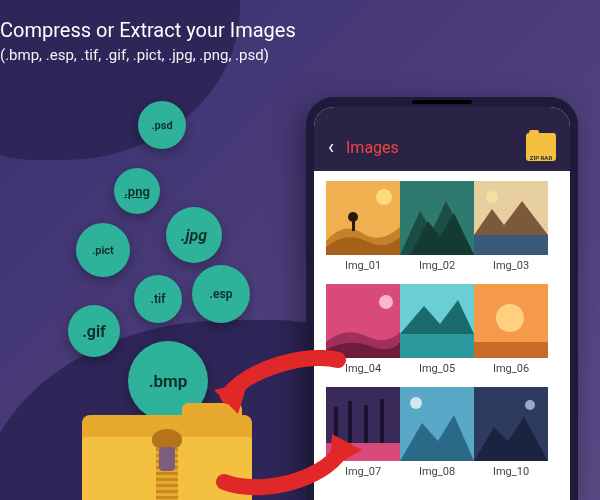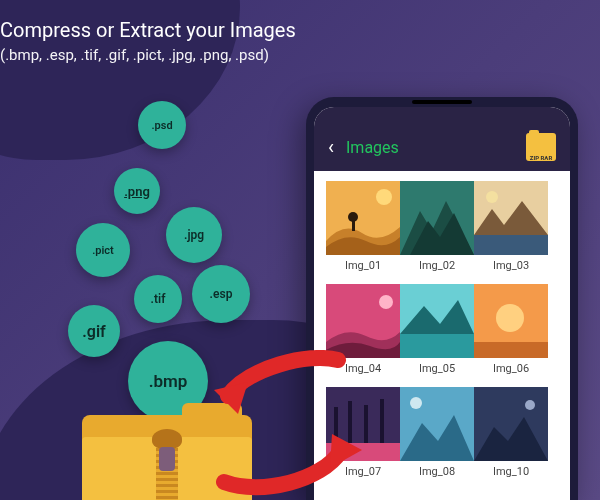--- a/index.html
+++ b/index.html
@@ -8,21 +8,21 @@
   .bg::before{content:"";position:absolute;top:-120px;left:-80px;width:320px;height:280px;background:#2e2558;border-radius:50% 50% 60% 40%;}
   .bg::after{content:"";position:absolute;bottom:-160px;left:-20px;width:460px;height:340px;background:#2e2558;border-radius:60% 40% 50% 50%;}
   .content{position:relative;z-index:2;width:100%;height:100%;}
   .heading{position:absolute;top:18px;left:0;right:0;color:#fff;}
   .heading .t1{font-size:20px;font-weight:400;}
   .heading .t2{font-size:15px;margin-top:4px;opacity:.95;}
   .left{position:absolute;left:42px;top:95px;width:260px;height:395px;}
   .bubble{position:absolute;background:#2fb29a;color:#0c2c28;border-radius:50%;display:flex;align-items:center;justify-content:center;font-weight:600;box-shadow:0 4px 12px rgba(0,0,0,.3);}
   .b-psd{left:96px;top:6px;width:48px;height:48px;font-size:11px;text-align:center;}
   .b-png{left:72px;top:73px;width:46px;height:46px;font-size:13px;text-decoration:underline;}
-  .b-jpg{left:124px;top:112px;width:56px;height:56px;font-size:12px;}
+  .b-jpg{left:124px;top:112px;width:56px;height:56px;font-size:16px;font-style:italic;}
   .b-pict{left:34px;top:128px;width:54px;height:54px;font-size:11px;}
   .b-tif{left:92px;top:180px;width:48px;height:48px;font-size:12px;}
   .b-esp{left:150px;top:170px;width:58px;height:58px;font-size:12px;}
   .b-gif{left:26px;top:210px;width:52px;height:52px;font-size:16px;}
   .b-bmp{left:86px;top:246px;width:80px;height:80px;font-size:17px;}
   .folder{position:absolute;left:40px;top:320px;width:170px;height:118px;}
   .folder-back{position:absolute;left:0;top:0;width:170px;height:108px;background:#e8aa2e;border-radius:8px 8px 6px 6px;}
   .folder-tab{position:absolute;left:100px;top:-12px;width:60px;height:20px;background:#e8aa2e;border-radius:6px 6px 0 0;}
   .folder-front{position:absolute;left:0;top:22px;width:170px;height:86px;background:#f4c040;border-radius:4px 4px 6px 6px;}
   .zipper{position:absolute;left:50%;top:22px;transform:translateX(-50%);width:22px;height:86px;}
@@ -30,21 +30,21 @@
   .zipper-pull{position:absolute;left:50%;top:14px;transform:translateX(-50%);width:30px;height:20px;background:#b5731a;border-radius:50% 50% 40% 40%;}
   .zipper-tab{position:absolute;left:50%;top:32px;transform:translateX(-50%);width:16px;height:24px;background:#7d5d7a;border-radius:4px;}
   .arrow{position:absolute;z-index:4;}
   .arrow svg{display:block;}
   .phone{position:absolute;right:22px;top:97px;width:272px;height:403px;background:#1d1b3a;border-radius:28px 28px 0 0;padding:8px;box-shadow:-6px 8px 30px rgba(0,0,0,.4);}
   .speaker{position:absolute;left:50%;top:3px;transform:translateX(-50%);width:60px;height:4px;background:#000;border-radius:2px;}
   .screen{position:absolute;left:8px;right:8px;top:10px;bottom:0;background:#fff;border-radius:20px 20px 0 0;overflow:hidden;display:flex;flex-direction:column;}
   .statusbar{height:18px;background:#2a2345;}
   .appbar{height:50px;background:#2a2345;display:flex;align-items:center;padding:0 14px;gap:12px;}
   .back-icon{color:#fff;font-size:20px;line-height:1;}
-  .appbar-title{color:#22c55e;font-size:16px;flex:1;}
+  .appbar-title{color:#ef4444;font-size:16px;flex:1;}
   .zipicon{width:30px;height:28px;background:#f4c040;border-radius:3px;position:relative;display:flex;align-items:flex-end;justify-content:center;font-size:6px;font-weight:bold;color:#333;}
   .zipicon::before{content:"";position:absolute;left:3px;top:-3px;width:10px;height:5px;background:#f4c040;border-radius:2px 2px 0 0;}
   .grid{flex:1;background:#fff;padding:10px 12px;}
   .row{display:flex;gap:0;margin-bottom:4px;}
   .thumb{width:74px;height:74px;overflow:hidden;position:relative;}
   .thumb svg{width:100%;height:100%;display:block;}
   .label{font-size:11px;color:#444;text-align:center;padding:4px 0 8px;}
   .cell{display:flex;flex-direction:column;width:74px;}
 </style>
 </head>

